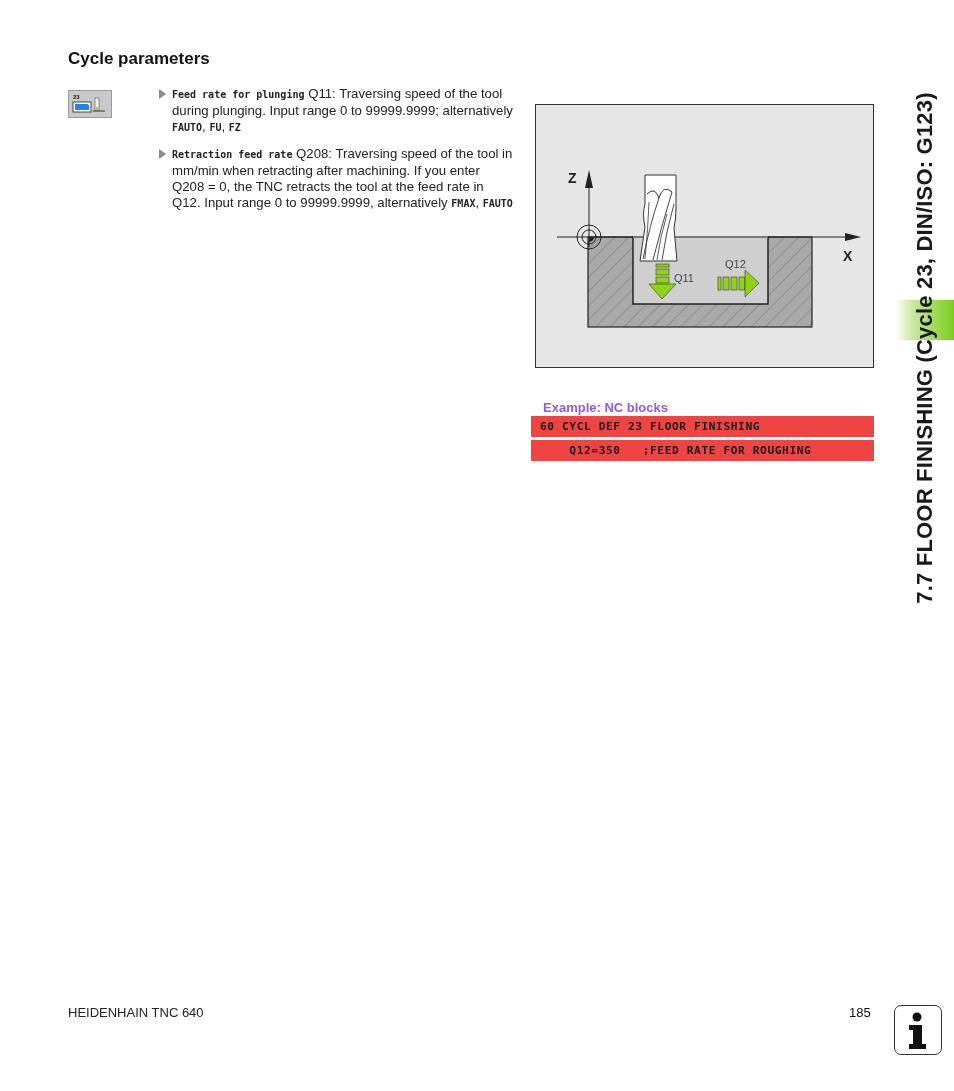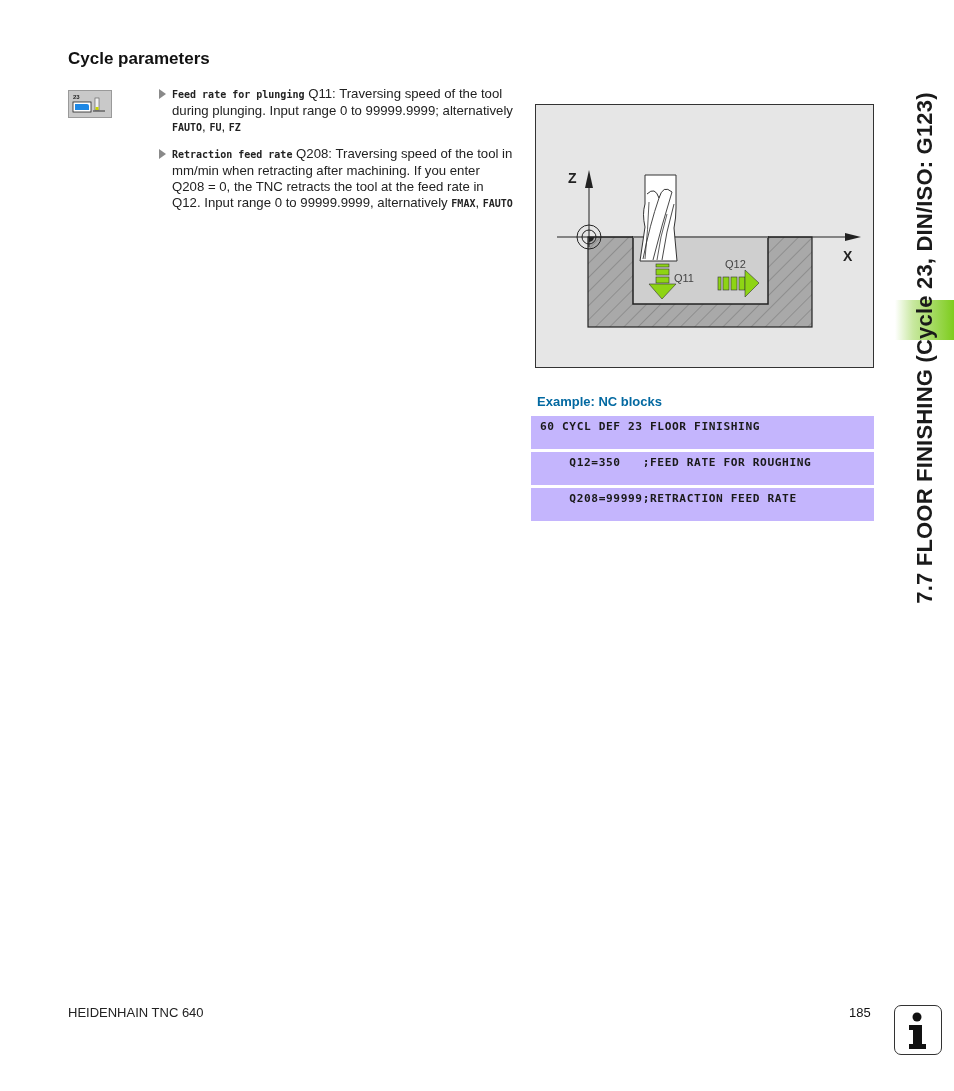--- a/index.html
+++ b/index.html
@@ -19,26 +19,26 @@
   .param { position: relative; padding-left: 14px; font-size: 13.2px; line-height: 16px; color: #222; margin-bottom: 10px; }
   .param .bullet {
     position: absolute; left: 1px; top: 3px; width: 0; height: 0;
     border-top: 5px solid transparent; border-bottom: 5px solid transparent; border-left: 7px solid #8a8a8a;
   }
   .mono { font-family: "DejaVu Sans Mono", "Liberation Mono", monospace; font-weight: bold; font-size: 10px; }
 
   .figure { position: absolute; left: 535px; top: 104px; width: 339px; height: 264px; }
 
   .example-label {
-    position: absolute; left: 531px; top: 388px; margin: 6px;
-    font-size: 13px; font-weight: bold; color: #0369a1;
+    position: absolute; left: 531px; top: 388px; margin: 12px;
+    font-size: 13px; font-weight: bold; color: #8b5cf6;
   }
   .nc-blocks { position: absolute; left: 531px; top: 416px; width: 343px; }
   .nc-line {
-    height: 33px; margin-bottom: 3px; background: #c4b5fd;
+    height: 21px; margin-bottom: 3px; background: #ef4444;
     font-family: "DejaVu Sans Mono", "Liberation Mono", monospace; font-weight: bold;
     font-size: 11.2px; letter-spacing: 0.6px; line-height: 21px; color: #1a1a1a;
     white-space: pre; padding-left: 9px; box-sizing: border-box;
   }
 
   .side-tab {
     position: absolute; left: 895px; top: 300px; width: 60px; height: 40px;
     background: linear-gradient(to right, #ffffff 0%, #c8e8a0 30%, #7ccc1a 100%);
   }
   .side-title {
@@ -138,21 +138,20 @@
       <rect x="204" y="173" width="6" height="13" fill="#8ed414" stroke="#333" stroke-width="0.6"></rect>
       <polygon points="210,166 224,179 210,193" fill="#8ed414" stroke="#333" stroke-width="0.6"></polygon>
     </g>
   </svg>
 </div>
 
 <h3 class="example-label">Example: NC blocks</h3>
 <div class="nc-blocks">
   <div class="nc-line">60 CYCL DEF 23 FLOOR FINISHING</div>
   <div class="nc-line">    Q12=350   ;FEED RATE FOR ROUGHING</div>
-  <div class="nc-line">    Q208=99999;RETRACTION FEED RATE</div>
 </div>
 
 <div class="side-tab"></div>
 <div class="side-title">7.7 FLOOR FINISHING (Cycle 23, DIN/ISO: G123)</div>
 
 <div class="footer-left">HEIDENHAIN TNC 640</div>
 <div class="page-number">185</div>
 <div class="info-button">
   <svg width="45" height="47" viewBox="0 0 45 47">
     <circle cx="22" cy="11" r="4.5" fill="#111"></circle>

